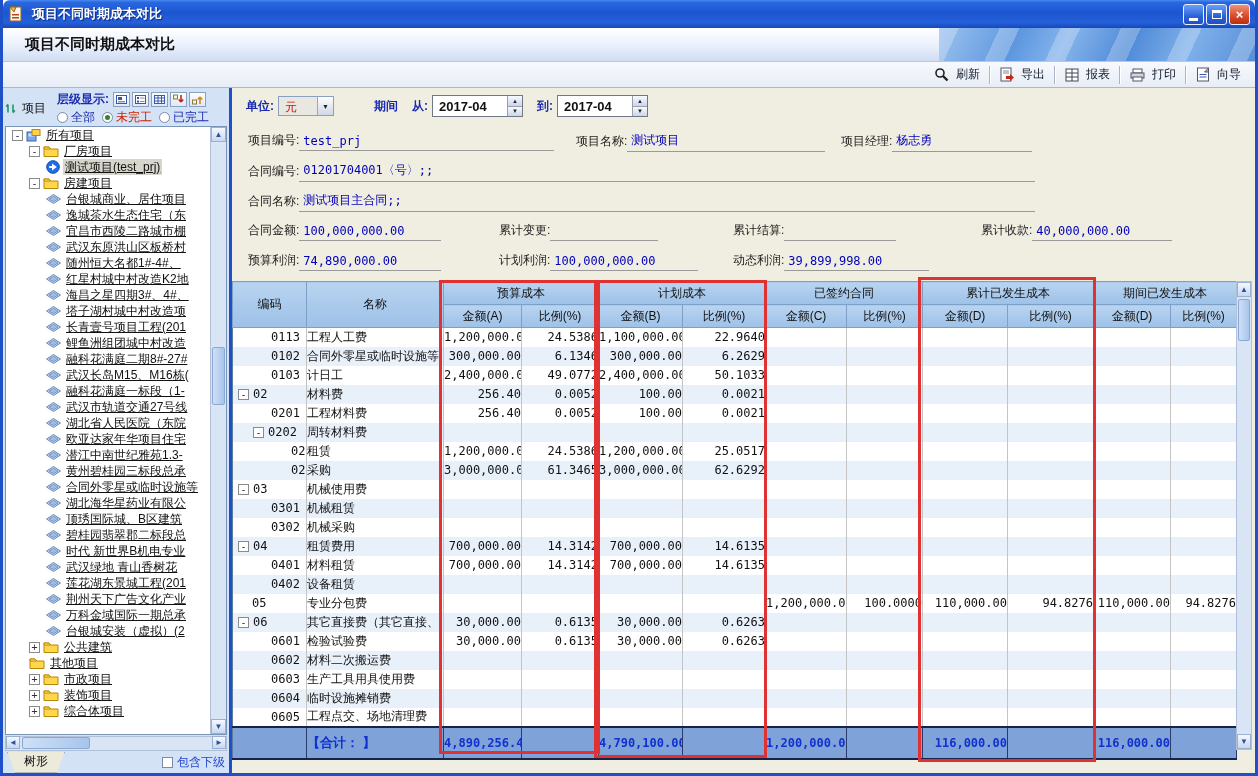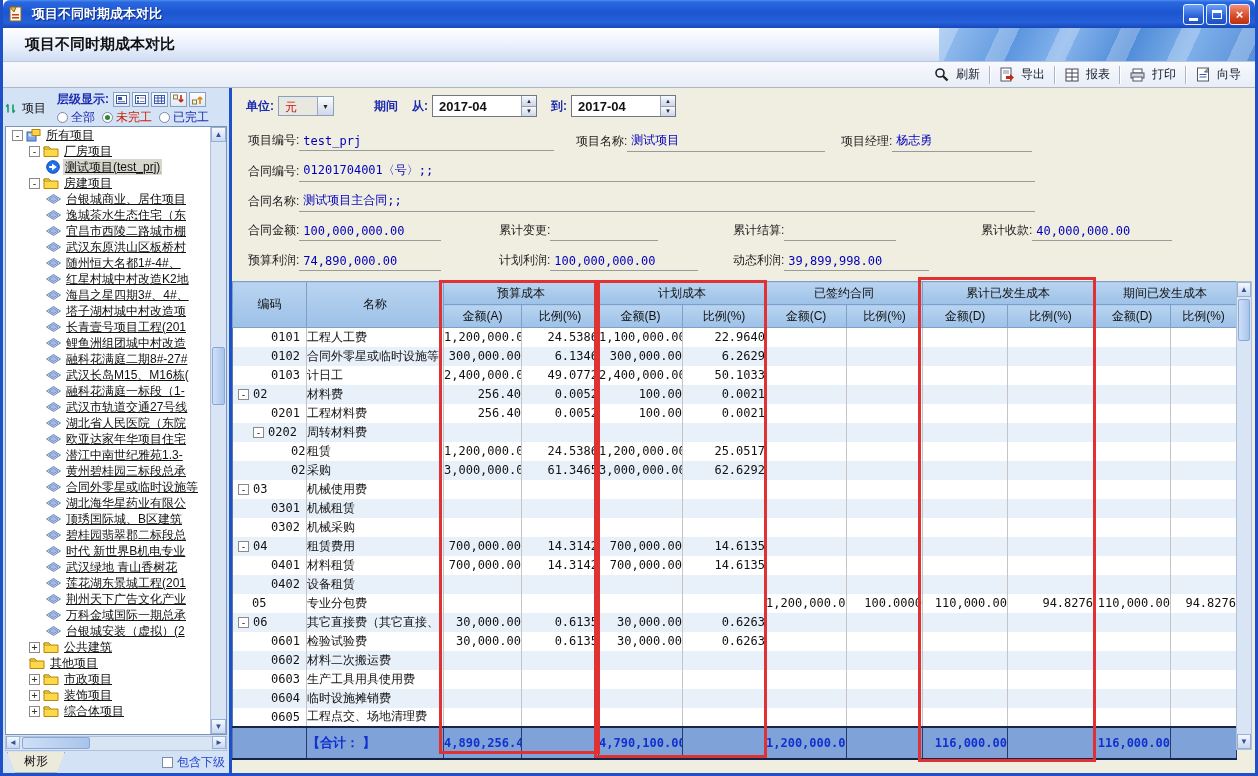--- a/index.html
+++ b/index.html
@@ -91,21 +91,21 @@
   .chklbl { color:#2244cc; font-size:12px; }
 
   
   .filters { height:36px; display:flex; align-items:center; padding-left:14px; }
   .flabel { color:#1a2ab0; font-weight:bold; font-size:12px; }
   .unitbox { display:flex; width:56px; height:20px; border:1px solid #8aa0c0; background:#e8e8e0; margin-left:4px; cursor:pointer; }
   .unitval { flex:1; color:#cc1111; padding:2px 0 0 6px; font-size:12px; }
   .ddbtn { width:16px; background:linear-gradient(180deg,#fdfdfd,#cfd8e8); border-left:1px solid #98a8c0;
     display:flex; align-items:center; justify-content:center; font-size:7px; color:#223; }
   .spingroup { display:flex; height:22px; border:1px solid #707888; background:#fff; margin-left:4px; }
-  .spinval { width:88px; display:flex; align-items:center; padding-left:6px; font-weight:bold; font-size:13px; color:#111; }
+  .spinval { width:74px; display:flex; align-items:center; padding-left:6px; font-weight:bold; font-size:13px; color:#111; }
   .spincol { width:15px; display:flex; flex-direction:column; border-left:1px solid #98a0b0; }
   .spinbtn { flex:1; background:linear-gradient(180deg,#f8fafe,#ccd6e8); border-bottom:1px solid #98a0b0;
     font-size:6px; color:#223; display:flex; align-items:center; justify-content:center; cursor:pointer; }
   .spinbtn:last-child { border-bottom:none; }
   .gap40 { width:40px; } .gap14 { width:14px; }
 
   
   .formarea { position:relative; height:157px; }
   .field { position:absolute; display:flex; align-items:flex-end; }
   .fl { font-size:12px; color:#222; white-space:nowrap; padding-bottom:2px; }
@@ -794,21 +794,21 @@
                 <th>金额(C)</th>
                 <th>比例(%)</th>
                 <th>金额(D)</th>
                 <th>比例(%)</th>
                 <th>金额(D)</th>
                 <th>比例(%)</th>
               </tr>
             </thead>
             <tbody>
                 <tr>
-                  <td class="code lvl1 noexp"><span>0101</span></td>
+                  <td class="code lvl1 noexp"><span>0113</span></td>
                   <td class="name">工程人工费</td>
                   <td class="num">1,200,000.00</td>
                   <td class="num">24.5386</td>
                   <td class="num">1,100,000.00</td>
                   <td class="num">22.9640</td>
                   <td class="num"></td>
                   <td class="num"></td>
                   <td class="num"></td>
                   <td class="num"></td>
                   <td class="num"></td>

